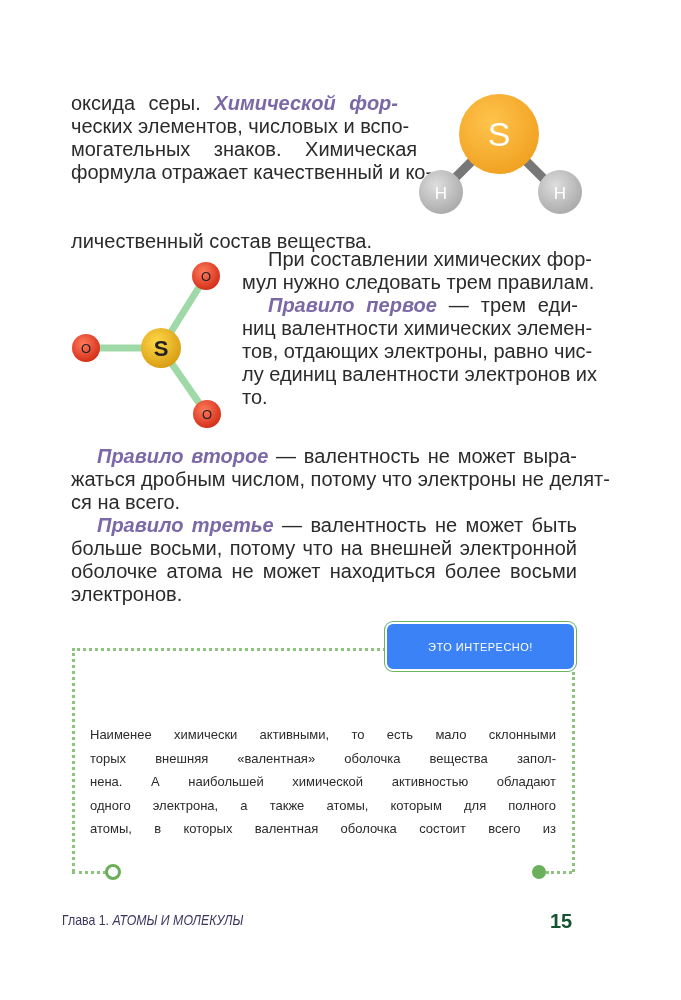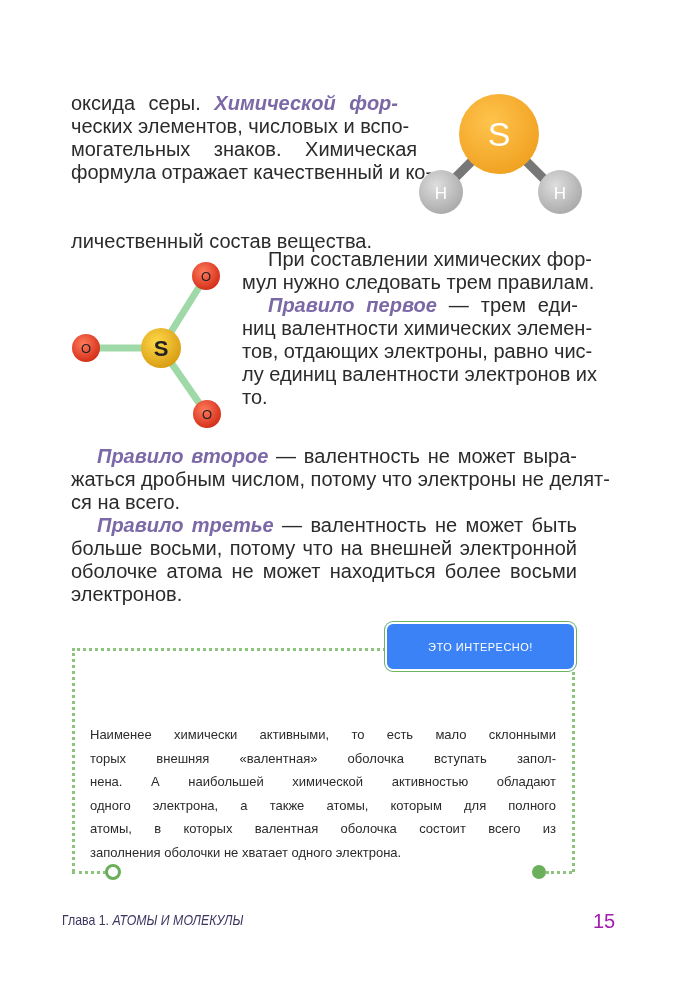--- a/index.html
+++ b/index.html
@@ -16,21 +16,21 @@
   .box-dots-right { position:absolute; left:572px; top:672px; width:0; height:200px; border-left:3px dotted #8cc47e; }
   .box-dots-bottom-r { position:absolute; left:546px; top:871px; width:26px; height:0; border-top:3px dotted #8cc47e; }
   .ring { position:absolute; left:105px; top:864px; width:10px; height:10px; border:3px solid #6ab05a; border-radius:50%; background:#fff; }
   .dot { position:absolute; left:532px; top:865px; width:14px; height:14px; border-radius:50%; background:#6ab05a; }
   .badge { position:absolute; left:385px; top:622px; width:191px; height:49px; background:#3b82f6; border-radius:8px;
            box-shadow:0 0 0 2px #fff inset, 0 0 0 1px #6cb461; color:#fff; font-size:11px; letter-spacing:0.5px;
            display:flex; align-items:center; justify-content:center; }
   .boxtxt { position:absolute; left:90px; top:702px; width:466px; font-size:13px; line-height:23.5px; color:#2b2b2b;margin-top:21px; }
   .footer-left { position:absolute; left:62px; top:912px; font-size:14.5px; color:#3c3760; transform:scaleX(0.85); transform-origin:left; }
   .footer-left i { font-style:italic; }
-  .pagenum { position:absolute; left:593px; top:910px; font-size:20px; font-weight:normal; color:#a21caf; }
+  .pagenum { position:absolute; left:550px; top:910px; font-size:20px; font-weight:bold; color:#14532d; }
 </style>
 </head>
 <body>
 
 <div class="txt" style="left:71px; top:92px; width:327px;">
   <span class="line"><span>оксида серы. </span><span class="term">Химической фор-</span></span>
   <span class="line">ческих элементов, числовых и вспо-</span>
   <span class="line" style="word-spacing:18px;">могательных знаков. Химическая</span>
   <span class="line">формула отражает качественный и ко-</span>
 </div>
@@ -107,25 +107,24 @@
   <div class="box-dots-top"></div>
   <div class="box-dots-left"></div>
   <div class="box-dots-bottom-l"></div>
   <div class="box-dots-right"></div>
   <div class="box-dots-bottom-r"></div>
   <div class="ring"></div>
   <div class="dot"></div>
   <div class="badge">ЭТО ИНТЕРЕСНО!</div>
   <div class="boxtxt">
     <span class="line">Наименее химически активными, то есть мало склонными</span>
-    <span class="line">торых внешняя «валентная» оболочка вступать запол-</span>
+    <span class="line">торых внешняя «валентная» оболочка вещества запол-</span>
     <span class="line">нена. А наибольшей химической активностью обладают</span>
     <span class="line">одного электрона, а также атомы, которым для полного</span>
     <span class="line">атомы, в которых валентная оболочка состоит всего из</span>
-    <span class="line last">заполнения оболочки не хватает одного электрона.</span>
   </div>
 </div>
 
 <div class="footer-left">
   <span>Глава 1.</span>
   <i>АТОМЫ И МОЛЕКУЛЫ</i>
 </div>
 <div class="pagenum">15</div>
 
 </body></html>

